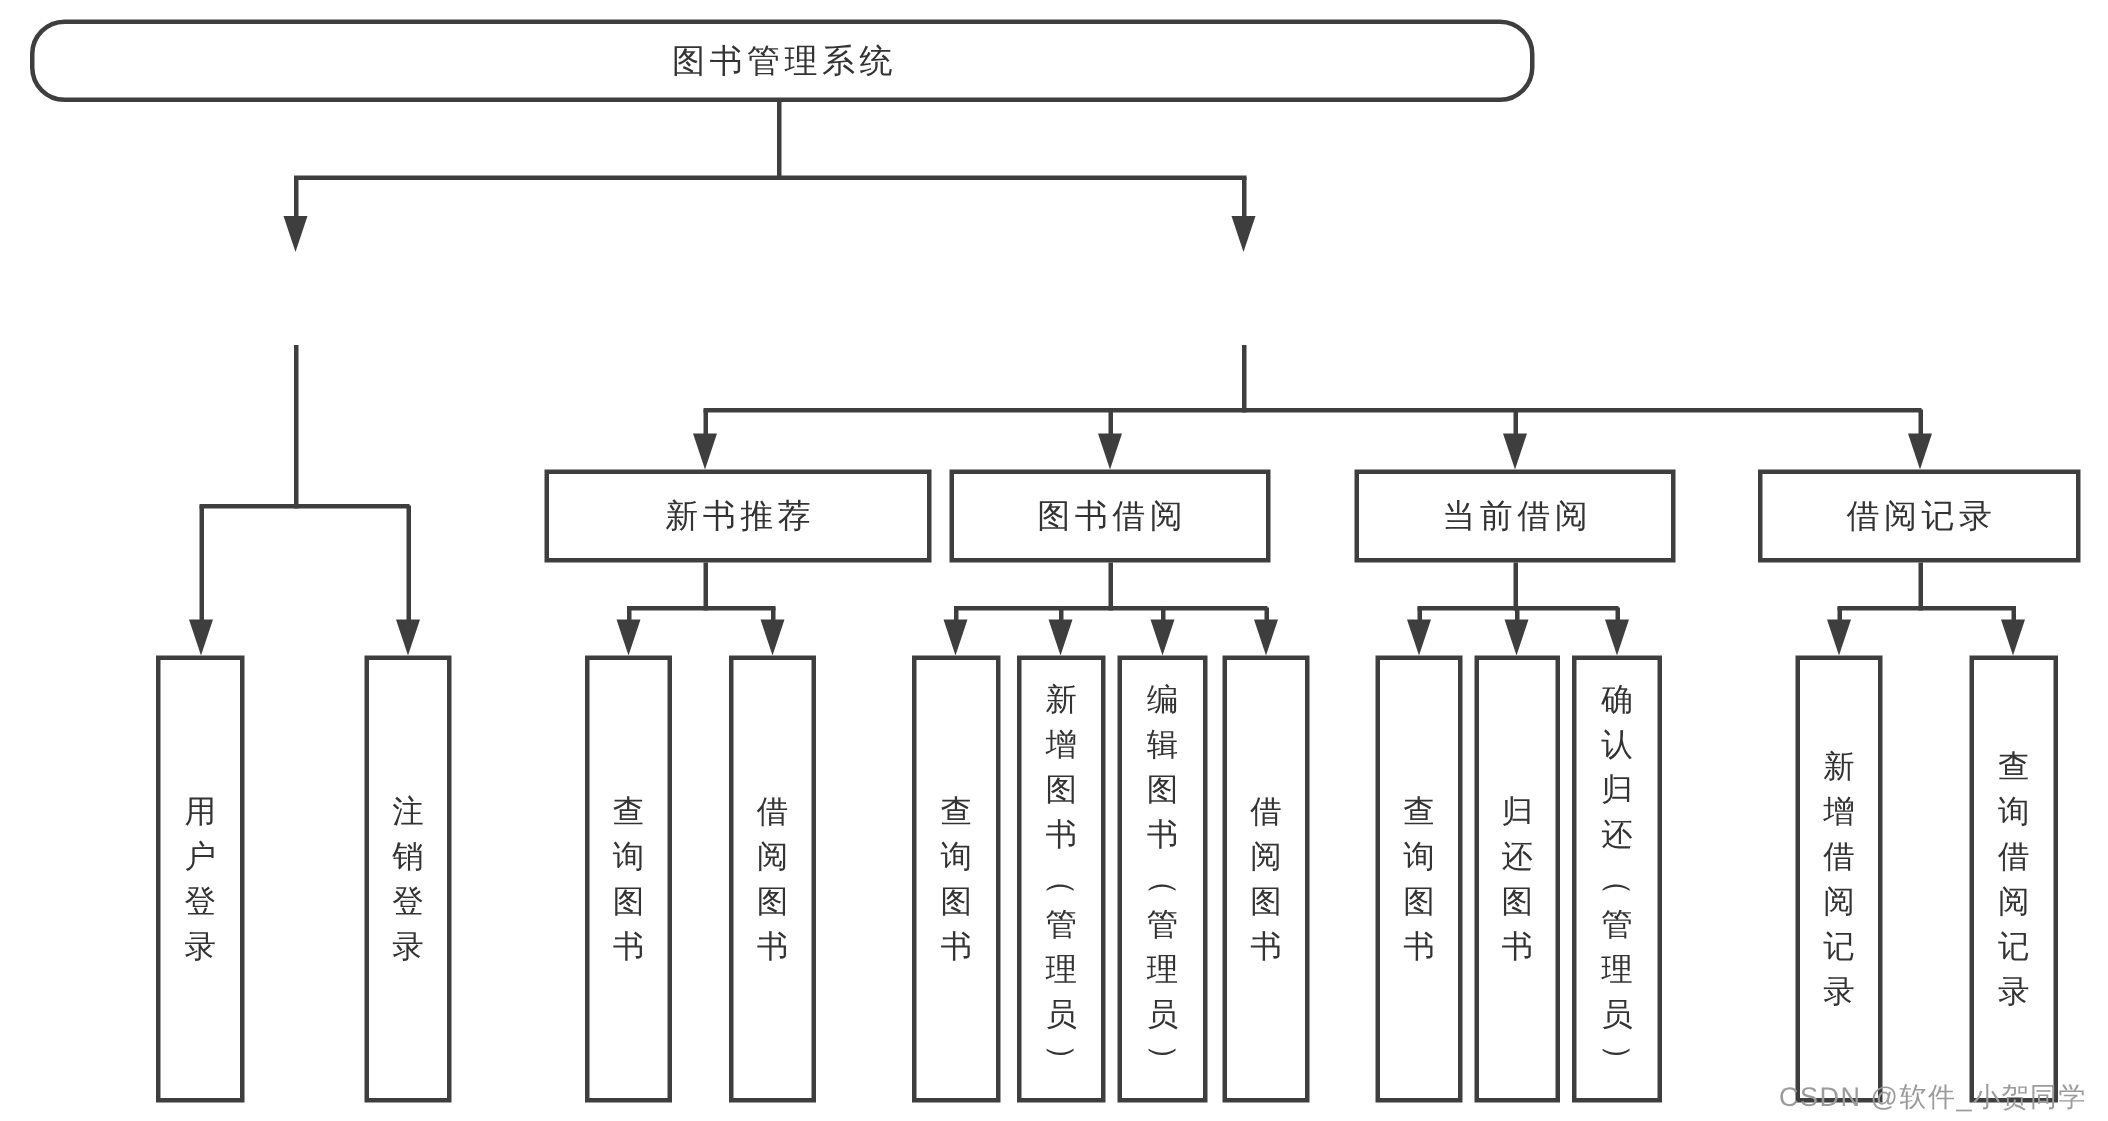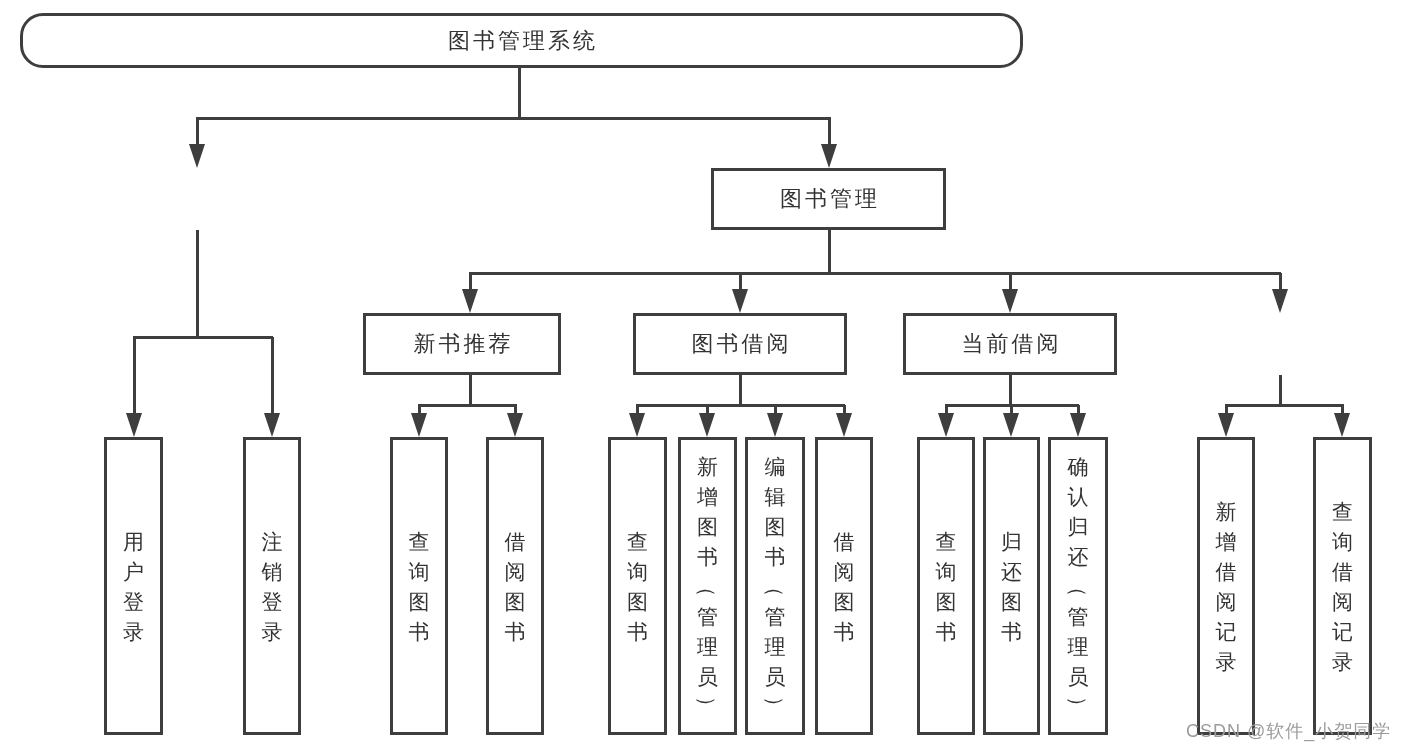--- a/index.html
+++ b/index.html
@@ -64,43 +64,43 @@
 
   <div class="vline" style="left:518px; top:68px; height:50px;"></div>
 
   <div class="hline" style="left:196px; top:117px; width:635px;"></div>
 
   <div class="vline" style="left:196px; top:118px; height:28px;"></div>
   <div class="tri" style="left:189px; top:144px;"></div>
   <div class="vline" style="left:828px; top:118px; height:28px;"></div>
   <div class="tri" style="left:821px; top:144px;"></div>
 
-  <div class="box hbox" style="left:711px; top:168px; width:235px; height:62px;">图书管理</div>
 
   <div class="vline" style="left:196px; top:230px; height:109px;"></div>
   <div class="hline" style="left:133px; top:336px; width:140px;"></div>
   <div class="vline" style="left:133px; top:337px; height:78px;"></div>
   <div class="tri" style="left:126px; top:413px;"></div>
   <div class="vline" style="left:271px; top:337px; height:78px;"></div>
   <div class="tri" style="left:264px; top:413px;"></div>
 
   <div class="vline" style="left:828px; top:230px; height:45px;"></div>
   <div class="hline" style="left:469px; top:272px; width:812px;"></div>
   <div class="vline" style="left:469px; top:273px; height:18px;"></div>
   <div class="tri" style="left:462px; top:289px;"></div>
   <div class="vline" style="left:739px; top:273px; height:18px;"></div>
   <div class="tri" style="left:732px; top:289px;"></div>
   <div class="vline" style="left:1009px; top:273px; height:18px;"></div>
   <div class="tri" style="left:1002px; top:289px;"></div>
   <div class="vline" style="left:1279px; top:273px; height:18px;"></div>
   <div class="tri" style="left:1272px; top:289px;"></div>
 
-  <div class="box hbox" style="left:363px; top:313px; width:198px; height:62px;">新书推荐</div>
+  <div class="box hbox" style="left:363px; top:313px; width:258px; height:62px;">新书推荐</div>
   <div class="box hbox" style="left:903px; top:313px; width:214px; height:62px;">当前借阅</div>
   <div class="box hbox" style="left:633px; top:313px; width:214px; height:62px;">图书借阅</div>
+  <div class="box hbox" style="left:1172px; top:313px; width:215px; height:62px;">借阅记录</div>
 
   <div class="vline" style="left:469px; top:375px; height:32px;"></div>
   <div class="hline" style="left:418px; top:404px; width:99px;"></div>
   <div class="vline" style="left:418px; top:405px; height:12px;"></div>
   <div class="tri" style="left:411px; top:413px;"></div>
   <div class="vline" style="left:514px; top:405px; height:12px;"></div>
   <div class="tri" style="left:507px; top:413px;"></div>
 
   <div class="vline" style="left:739px; top:375px; height:32px;"></div>
   <div class="hline" style="left:636px; top:404px; width:209px;"></div>

